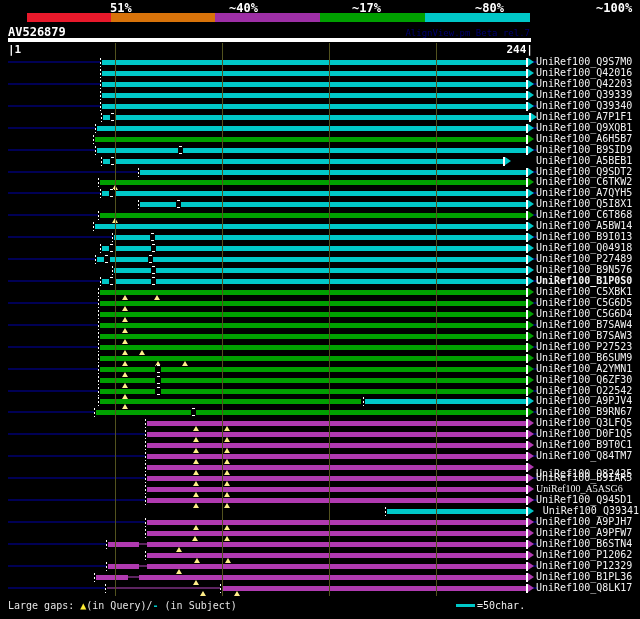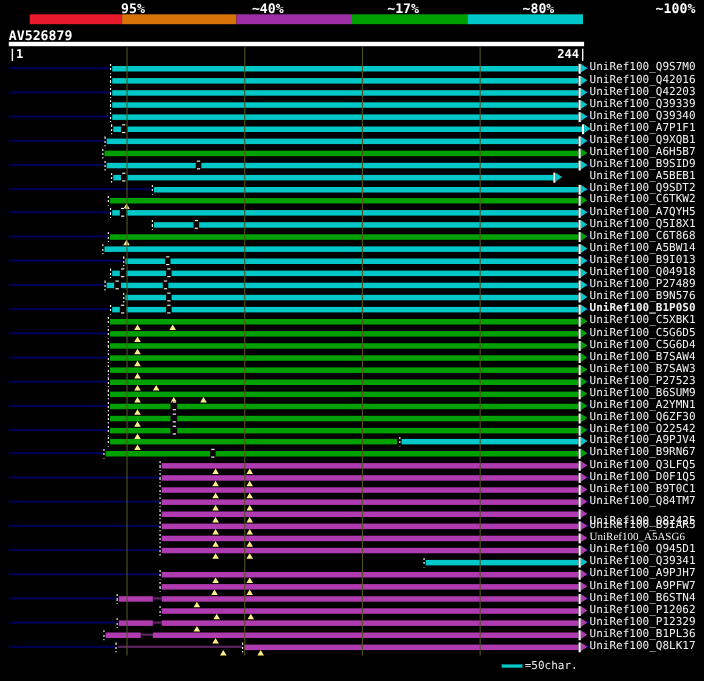--- a/index.html
+++ b/index.html
@@ -31,34 +31,35 @@
   #legend .q-mark{color:#ffee33;}
   #legend .s-mark{color:#00c8c8;font-weight:bold;}
   #scalebar-line{position:absolute;left:456px;top:604px;width:19px;height:3px;background:#00c8c8;}
   #scalebar-text{position:absolute;left:477px;top:600px;font-size:10px;color:#efefef;white-space:pre;}
 </style>
 </head>
 <body>
 
 <div id="stage">
   <div id="scale-labels">
-      <span class="pct-label" style="left: 110px;">95%</span>
+      <span class="pct-label" style="left: 110px;">51%</span>
       <span class="pct-label" style="left: 229px;">~40%</span>
       <span class="pct-label" style="left: 352px;">~17%</span>
       <span class="pct-label" style="left: 475px;">~80%</span>
       <span class="pct-label" style="left: 596px;">~100%</span>
     </div>
   <div id="scale-bar">
       <div class="scale-seg" style="left: 27px; width: 84px; background: rgb(232, 25, 43);"></div>
       <div class="scale-seg" style="left: 111px; width: 104px; background: rgb(216, 115, 10);"></div>
       <div class="scale-seg" style="left: 215px; width: 105px; background: rgb(158, 47, 166);"></div>
       <div class="scale-seg" style="left: 320px; width: 105px; background: rgb(0, 160, 0);"></div>
       <div class="scale-seg" style="left: 425px; width: 105px; background: rgb(0, 200, 200);"></div>
     </div>
   <div id="query-title">AV526879</div>
+  <div id="app-version">AlignView.pm Beta rel.7</div>
   <div id="ruler-bar"></div>
   <div id="ruler-start">|1</div>
   <div id="ruler-end">244|</div>
   <div id="plot">
       <div class="navy-line" style="left: 8px; width: 92px; top: 61px;"></div>
       <div class="navy-line" style="left: 531px; width: 6px; top: 61px;"></div>
       <div class="bar" style="left: 102px; width: 424px; top: 60px; background: rgb(0, 200, 200);"></div>
       <div class="arrow-base" style="left: 526px; top: 58px;"></div>
       <div class="arrow-tri" style="left: 528px; top: 58px; border-left: 6px solid rgb(0, 200, 200);"></div>
       <div class="start-dash" style="left: 100px; top: 58px;"></div>
@@ -395,21 +396,21 @@
       <div class="arrow-base" style="left: 526px; top: 496px;"></div>
       <div class="arrow-tri" style="left: 528px; top: 496px; border-left: 6px solid rgb(176, 58, 176);"></div>
       <div class="start-dash" style="left: 145px; top: 496px;"></div>
       <div class="tri-marker" style="left: 193px; top: 503px; border-bottom: 5px solid rgb(255, 238, 136);"></div>
       <div class="tri-marker" style="left: 224px; top: 503px; border-bottom: 5px solid rgb(255, 238, 136);"></div>
       <div class="row-label" style="top: 494px;">UniRef100_Q945D1</div>
       <div class="bar" style="left: 387px; width: 139px; top: 509px; background: rgb(0, 200, 200);"></div>
       <div class="arrow-base" style="left: 526px; top: 507px;"></div>
       <div class="arrow-tri" style="left: 528px; top: 507px; border-left: 6px solid rgb(0, 200, 200);"></div>
       <div class="start-dash" style="left: 385px; top: 507px;"></div>
-      <div class="row-label" style="top: 505px;">UniRef100_Q39341</div>
+      <div class="row-label" style="top: 505px; text-align: right;">UniRef100_Q39341</div>
       <div class="navy-line" style="left: 8px; width: 137px; top: 521px;"></div>
       <div class="navy-line" style="left: 531px; width: 6px; top: 521px;"></div>
       <div class="bar" style="left: 147px; width: 379px; top: 520px; background: rgb(176, 58, 176);"></div>
       <div class="arrow-base" style="left: 526px; top: 518px;"></div>
       <div class="arrow-tri" style="left: 528px; top: 518px; border-left: 6px solid rgb(176, 58, 176);"></div>
       <div class="start-dash" style="left: 145px; top: 518px;"></div>
       <div class="tri-marker" style="left: 193px; top: 525px; border-bottom: 5px solid rgb(255, 238, 136);"></div>
       <div class="tri-marker" style="left: 224px; top: 525px; border-bottom: 5px solid rgb(255, 238, 136);"></div>
       <div class="row-label" style="top: 516px;">UniRef100_A9PJH7</div>
       <div class="bar" style="left: 147px; width: 379px; top: 531px; background: rgb(176, 58, 176);"></div>
@@ -459,19 +460,20 @@
       <div class="bar-thin" style="left: 107px; width: 113px; top: 587px; background: rgb(92, 36, 96);"></div>
       <div class="bar" style="left: 222px; width: 304px; top: 586px; background: rgb(176, 58, 176);"></div>
       <div class="arrow-base" style="left: 526px; top: 584px;"></div>
       <div class="arrow-tri" style="left: 528px; top: 584px; border-left: 6px solid rgb(176, 58, 176);"></div>
       <div class="start-dash" style="left: 105px; top: 584px;"></div>
       <div class="start-dash" style="left: 220px; top: 584px;"></div>
       <div class="tri-marker" style="left: 200px; top: 591px; border-bottom: 5px solid rgb(255, 238, 136);"></div>
       <div class="tri-marker" style="left: 234px; top: 591px; border-bottom: 5px solid rgb(255, 238, 136);"></div>
       <div class="row-label" style="top: 582px;">UniRef100_Q8LK17</div>
     </div>
+  <div id="legend"><span>Large gaps: </span><span class="q-mark">▲</span><span>(in Query)/</span><span class="s-mark">-</span><span> (in Subject)</span></div>
   <div id="scalebar-line"></div>
   <div id="scalebar-text">=50char.</div>
 <div class="gridline" style="left: 115px;"></div>
     <div class="gridline" style="left: 222px;"></div>
     <div class="gridline" style="left: 329px;"></div>
     <div class="gridline" style="left: 436px;"></div>
   </div>
 
 </body></html>

